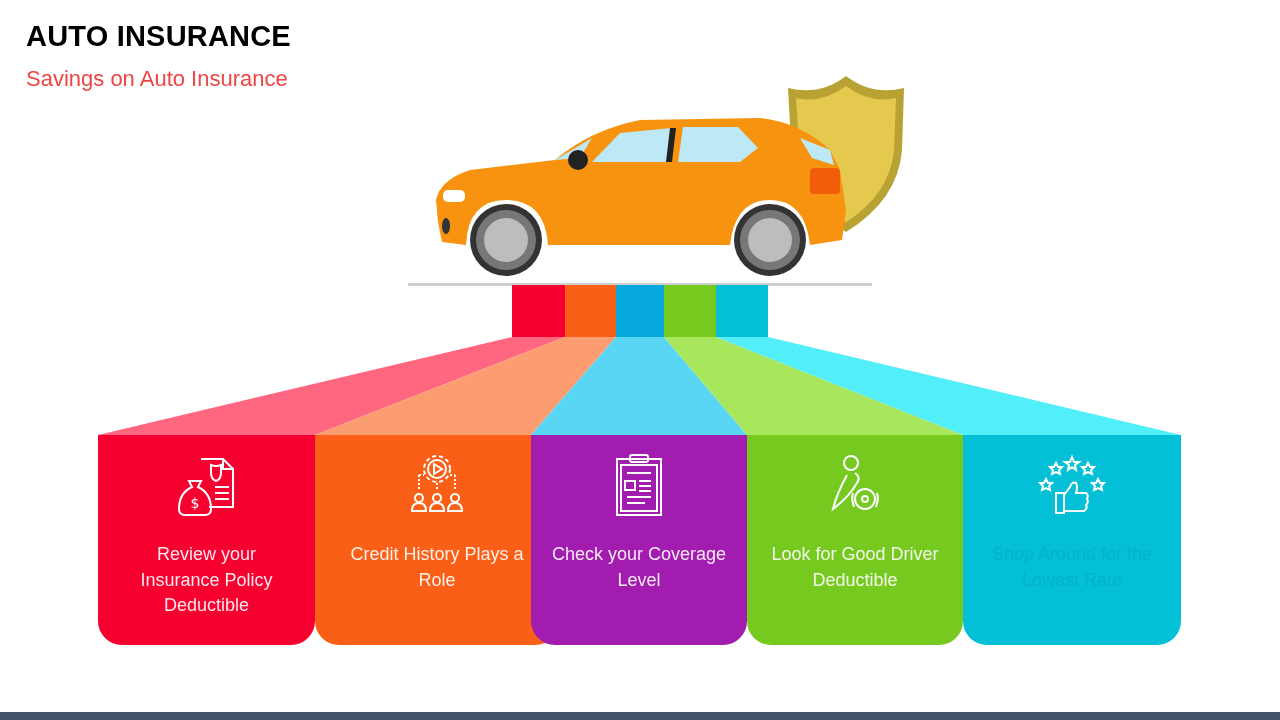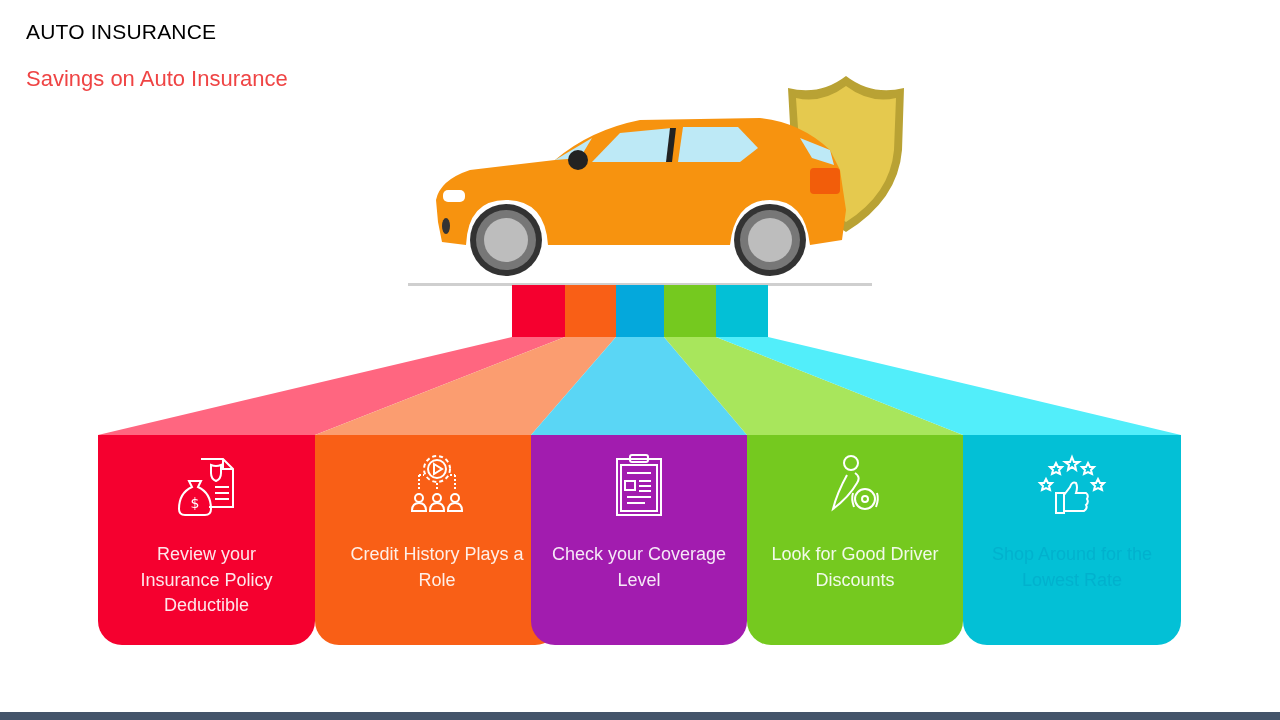--- a/index.html
+++ b/index.html
@@ -1,17 +1,17 @@
 <!DOCTYPE html>
 <html><head>
 <meta charset="utf-8">
 <style>
   html, body { margin:0; padding:0; }
   body { width:1280px; height:720px; position:relative; overflow:hidden; background:#ffffff; font-family:"Liberation Sans", "DejaVu Sans", sans-serif; }
-  .title { position:absolute; left:26px; top:20px; font-size:21px; font-weight:normal; color:#000; letter-spacing:0.2px; }
+  .title { position:absolute; left:26px; top:20px; font-size:29px; font-weight:bold; color:#000; letter-spacing:0.2px; }
   .subtitle { position:absolute; left:26px; top:66px; font-size:22px; color:#ef4444; }
   .hero { position:absolute; left:400px; top:70px; width:520px; height:230px; }
   .ground { position:absolute; left:408px; top:283px; width:464px; height:3px; background:#cfcfcf; }
   .stub { position:absolute; top:285px; height:52px; }
   .fan { position:absolute; left:0; top:0; width:1280px; height:720px; pointer-events:none; }
   .card { position:absolute; top:435px; height:210px; border-radius:0 0 24px 24px; box-sizing:border-box; display:flex; flex-direction:column; align-items:center; }
   .card .icon { margin-top:18px; width:72px; height:66px; }
   .card .label { margin-top:23px; text-align:center; font-size:18px; line-height:25.5px; color:rgba(255,255,255,0.9); padding:0 18px; }
   .card.faint .label { color:rgba(0,150,190,0.35); }
   .bottom-bar { position:absolute; left:0; top:712px; width:1280px; height:8px; background:#44546a; }
@@ -111,21 +111,21 @@
 </div>
 
 <div class="card" style="left:747px;width:216px;background:#75c91f;">
   <svg class="icon" viewBox="0 0 72 66" fill="none" stroke="#fff" stroke-width="2">
     <circle cx="32" cy="10" r="7"></circle>
     <path d="M28 22 Q18 40 14 56 Q30 44 38 30 Q42 24 36 20"></path>
     <circle cx="46" cy="46" r="10"></circle>
     <circle cx="46" cy="46" r="3"></circle>
     <path d="M34 40 Q32 46 35 54 M58 40 Q60 46 57 54"></path>
   </svg>
-  <div class="label">Look for Good Driver Discounts</div>
+  <div class="label">Look for Good Driver Deductible</div>
 </div>
 
 <div class="card faint" style="left:963px;width:218px;background:#03c0d6;">
   <svg class="icon" viewBox="0 0 72 66" fill="none" stroke="#fff" stroke-width="2">
     <polygon points="36,4 38,9 43,9 39,12 40,17 36,14 32,17 33,12 29,9 34,9"></polygon>
     <polygon points="20,10 22,14 26,14 23,17 24,21 20,19 16,21 17,17 14,14 18,14"></polygon>
     <polygon points="52,10 54,14 58,14 55,17 56,21 52,19 48,21 49,17 46,14 50,14"></polygon>
     <polygon points="10,26 12,30 16,30 13,33 14,37 10,35 6,37 7,33 4,30 8,30"></polygon>
     <polygon points="62,26 64,30 68,30 65,33 66,37 62,35 58,37 59,33 56,30 60,30"></polygon>
     <rect x="20" y="40" width="8" height="20"></rect>

